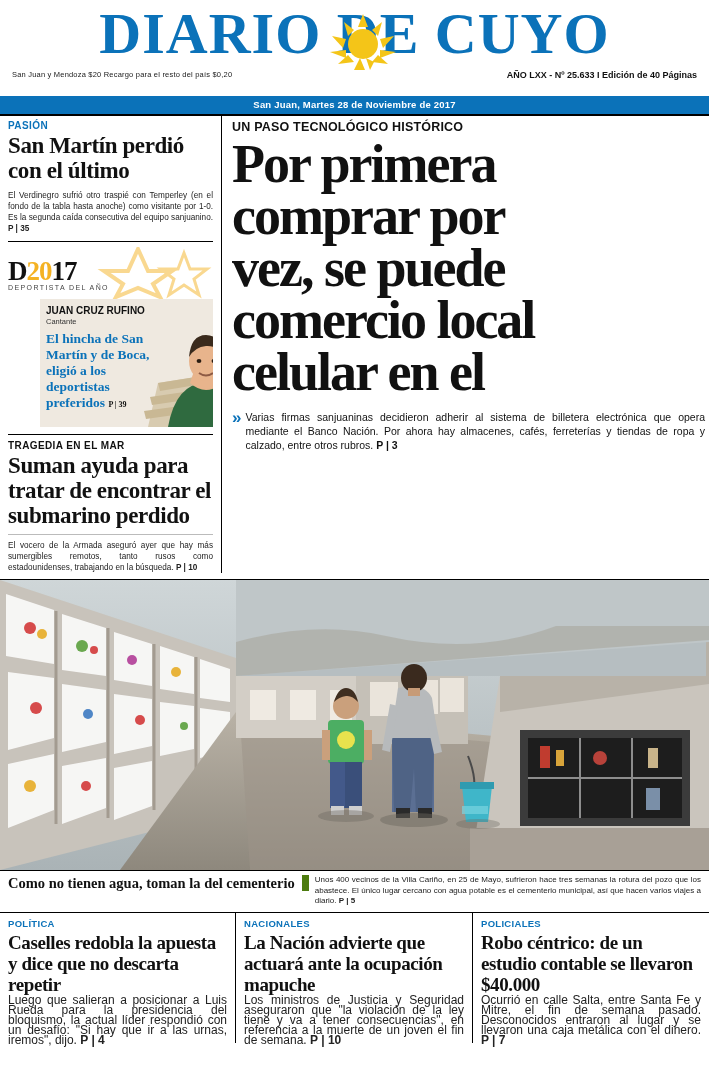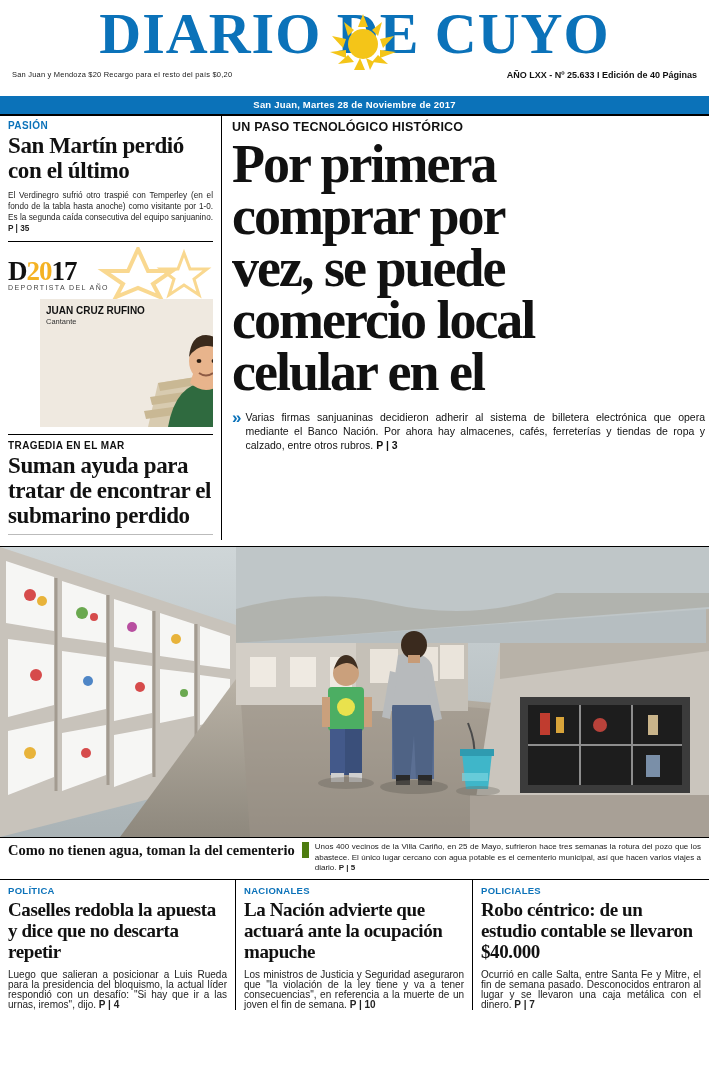--- a/index.html
+++ b/index.html
@@ -134,21 +134,21 @@
   .bottom { display:flex; height:130px; }
   .bcol { padding:5px 8px 0 8px; }
   .bcol.b1 { width:236px; border-right:1px solid #000; }
   .bcol.b2 { width:237px; border-right:1px solid #000; }
   .bcol.b3 { width:236px; }
   .b-kick { font-size:9.5px; font-weight:bold; color:#0b72b9; letter-spacing:.3px; }
   .b-head {
     font-family:"Liberation Serif", serif; font-weight:bold;
     font-size:19px; line-height:21px; color:#111; margin-top:3px; letter-spacing:-0.4px;
   }
-  .b-body { font-size:10px; line-height:10px; color:#222; margin-top:8px; text-align:justify; }
+  .b-body { font-size:12px; line-height:10px; color:#222; text-align:justify; }
 </style>
 </head>
 <body>
 
 <div class="page">
 
   <div class="masthead">
     <svg class="sun" viewBox="0 0 66 58">
       <g fill="#f4c518">
         <circle cx="33" cy="30" r="15"></circle>
@@ -218,28 +218,36 @@
             <path d="M150 84 q16 14 32 0 l-4 -12 h-24 Z" fill="#e8b48c"></path>
             <ellipse cx="166" cy="62" rx="17" ry="20" fill="#e8b48c"></ellipse>
             <path d="M149 58 q2 -22 17 -22 q15 0 17 22 q-6 -12 -17 -11 q-11 1 -17 11z" fill="#3a2a1c"></path>
             <ellipse cx="159" cy="62" rx="2.4" ry="2" fill="#2b1d12"></ellipse>
             <ellipse cx="174" cy="62" rx="2.4" ry="2" fill="#2b1d12"></ellipse>
             <path d="M159 74 q7 5 14 0" stroke="#8d5a44" stroke-width="2" fill="none"></path>
           </g>
         </svg>
         <div class="card-name">JUAN CRUZ RUFINO</div>
         <div class="card-role">Cantante</div>
+        <div class="card-text">
+          <span>El hincha de San Martín y de Boca, eligió a los deportistas preferidos</span>
+          <span class="pg">P | 39</span>
+        </div>
       </div>
 
       <div class="rule"></div>
 
       <div>
         <div class="kicker kicker-dark">TRAGEDIA EN EL MAR</div>
         <div class="headline-sm">Suman ayuda para tratar de encontrar el submarino perdido</div>
         <div class="rule-thin"></div>
+        <div class="body-sm" style="margin-top:0">
+          <span>El vocero de la Armada aseguró ayer que hay más sumergibles remotos, tanto rusos como estadounidenses, trabajando en la búsqueda.</span>
+          <span class="pageref">P | 10</span>
+        </div>
       </div>
     </div>
 
     <div class="col-right">
       <div class="over-kicker">UN PASO TECNOLÓGICO HISTÓRICO</div>
       <div class="big-head">
         <div>Por primera</div>
         <div>comprar por</div>
         <div>vez, se puede</div>
         <div>comercio local</div>

